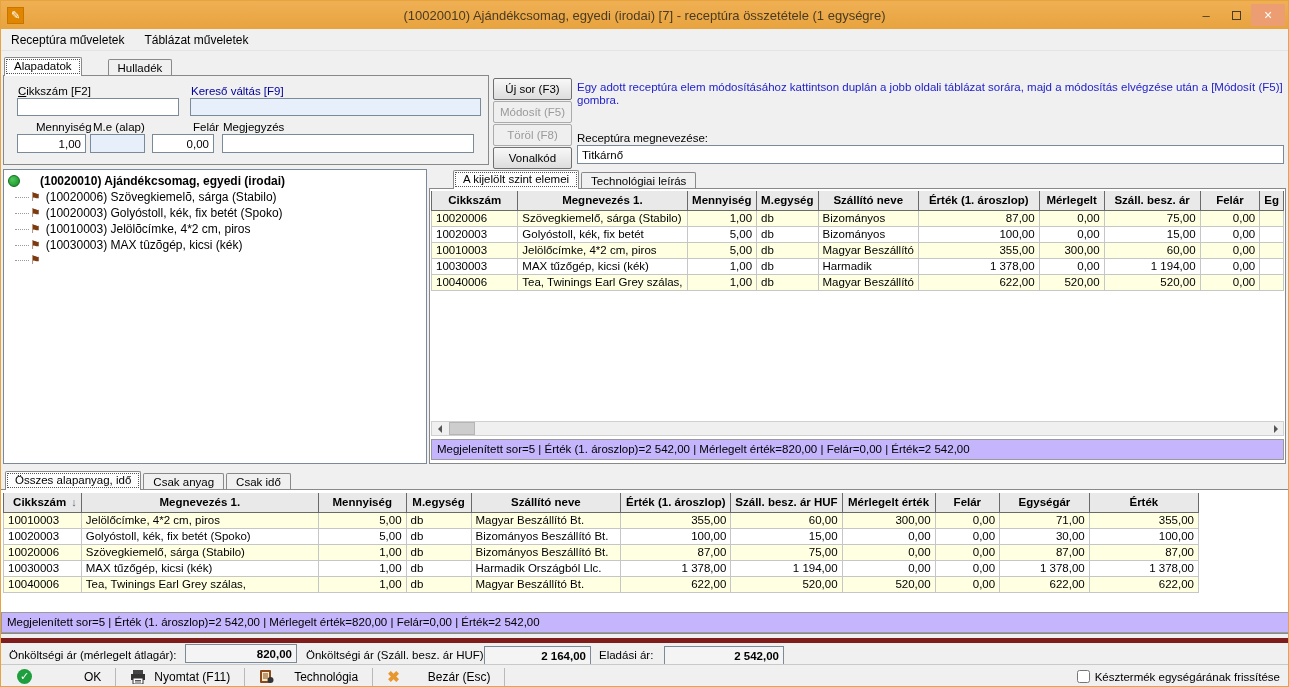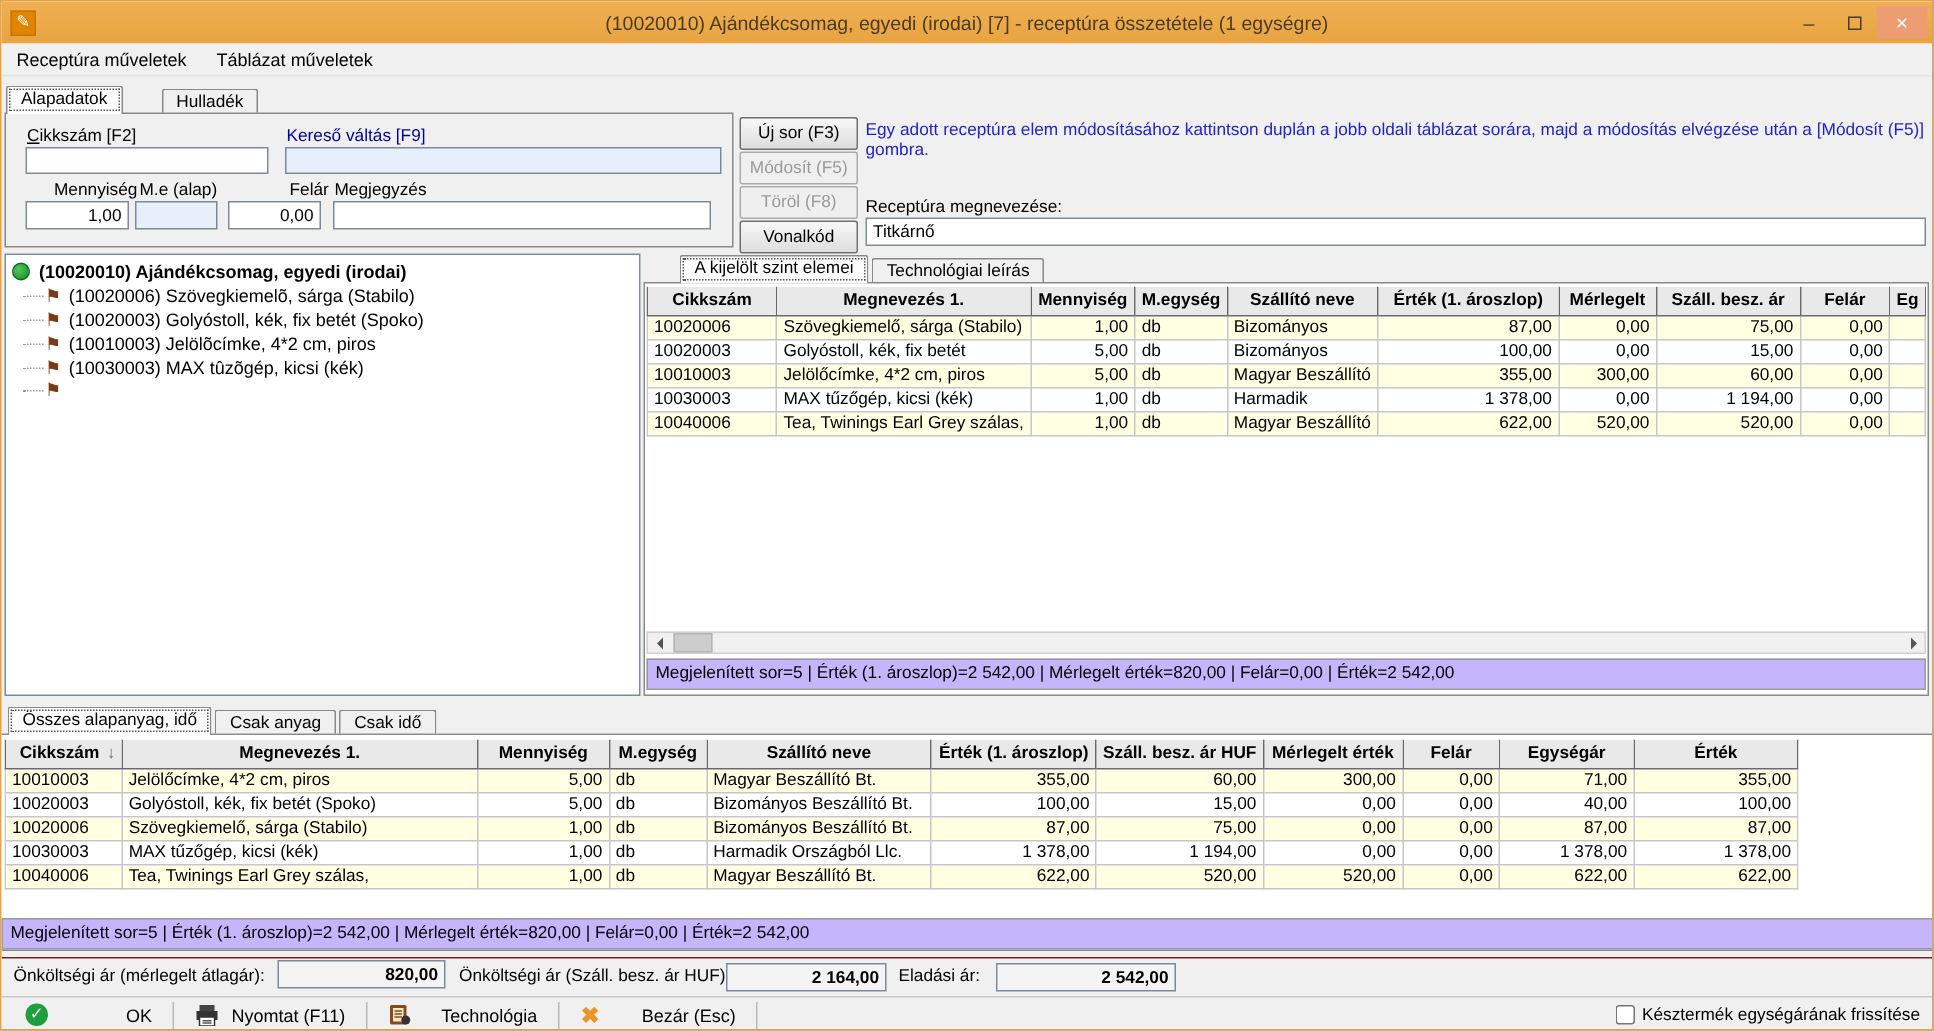--- a/index.html
+++ b/index.html
@@ -49,21 +49,21 @@
   .act-btn{ position:absolute; left:492px; width:79px; height:22px;
     border:1px solid #707070; border-radius:2px;
     background:linear-gradient(#F8F8F8,#DDDDDD); font-size:11.5px;
     font-family:"Liberation Sans",sans-serif; }
   .act-btn:disabled{ color:#9A9A9A; background:#EFEFEF; border-color:#ABABAB; }
   .instruction{ position:absolute; left:576px; top:80px; width:710px;
     color:#2222CC; font-size:11.5px; line-height:13px; }
   
   .tree-panel{ position:absolute; left:2px; top:168px; width:424px; height:295px;
     background:#fff; border:1px solid #7A8A99; overflow:hidden; padding:3px 2px; }
-  .tree-root{ display:flex; align-items:center; gap:6px; font-weight:bold;
+  .tree-root{ display:flex; align-items:center; gap:20px; font-weight:bold;
     font-size:12px; padding:1px 2px; }
   .root-icon{ width:12px; height:12px; border-radius:50%;
     background:radial-gradient(circle at 35% 35%, #4DC95B, #168A24);
     border:1px solid #0D6B18; flex:0 0 auto; }
   .tree-item{ display:flex; align-items:center; font-size:12px; padding:1px 0; }
   .tree-conn{ width:14px; margin-left:9px; border-top:1px dotted #9a9a9a; height:0; }
   .item-icon{ color:#7B3A10; font-size:12px; margin:0 5px 0 1px; line-height:12px; }
   
   .grid-wrap{ position:absolute; background:#fff; border:1px solid #404040; overflow:hidden; }
   table.grid{ border-collapse:collapse; table-layout:fixed; font-size:11.5px; }
@@ -84,21 +84,21 @@
   .hs-arrow.left span{ border-right-color:#555; margin-left:-4px; }
   .hs-arrow.right span{ border-left-color:#555; margin-right:-4px; }
   .hs-track{ flex:1; height:13px; position:relative; }
   .hs-thumb{ position:absolute; left:2px; top:0; width:26px; height:13px;
     background:#CDCDCD; border:1px solid #B5B5B5; }
   
   .statusbar{ position:absolute; background:#c4b5fd; border:1px solid #9A9A9A;
     font-size:11.5px; padding:3px 5px; white-space:nowrap; overflow:hidden; }
   
   .summary{ position:absolute; left:0; top:637px; width:1289px; height:26px;
-    background:#F0F0F0; border-top:1px solid #7f1d1d; }
+    background:#F0F0F0; border-top:5px solid #7f1d1d; }
   
   .footer{ position:absolute; left:0; top:663px; width:1289px; height:24px;
     background:#F0F0F0; border-top:1px solid #C9C9C9; display:flex; align-items:center; }
   .f-item{ display:flex; align-items:center; gap:8px; padding:0 14px; height:18px; }
   .f-sep{ width:1px; height:18px; background:#B9B9B9; }
   .ok-icon{ width:15px; height:15px; border-radius:50%; background:#1E9E3E;
     color:#fff; font-size:11px; line-height:15px; text-align:center; }
   .x-icon{ color:#E8962E; font-weight:bold; font-size:15px; }
   .chk-wrap{ margin-left:auto; display:flex; align-items:center; gap:5px;
     padding-right:10px; font-size:11.5px; }
@@ -352,21 +352,21 @@
           <tr class="even">
             <td class="">10020003</td>
             <td class="">Golyóstoll, kék, fix betét (Spoko)</td>
             <td class="num">5,00</td>
             <td class="">db</td>
             <td class="">Bizományos Beszállító Bt.</td>
             <td class="num">100,00</td>
             <td class="num">15,00</td>
             <td class="num">0,00</td>
             <td class="num">0,00</td>
-            <td class="num">40,00</td>
+            <td class="num">30,00</td>
             <td class="num">100,00</td>
           </tr>
           <tr class="odd">
             <td class="">10020006</td>
             <td class="">Szövegkiemelő, sárga (Stabilo)</td>
             <td class="num">1,00</td>
             <td class="">db</td>
             <td class="">Bizományos Beszállító Bt.</td>
             <td class="num">87,00</td>
             <td class="num">75,00</td>

